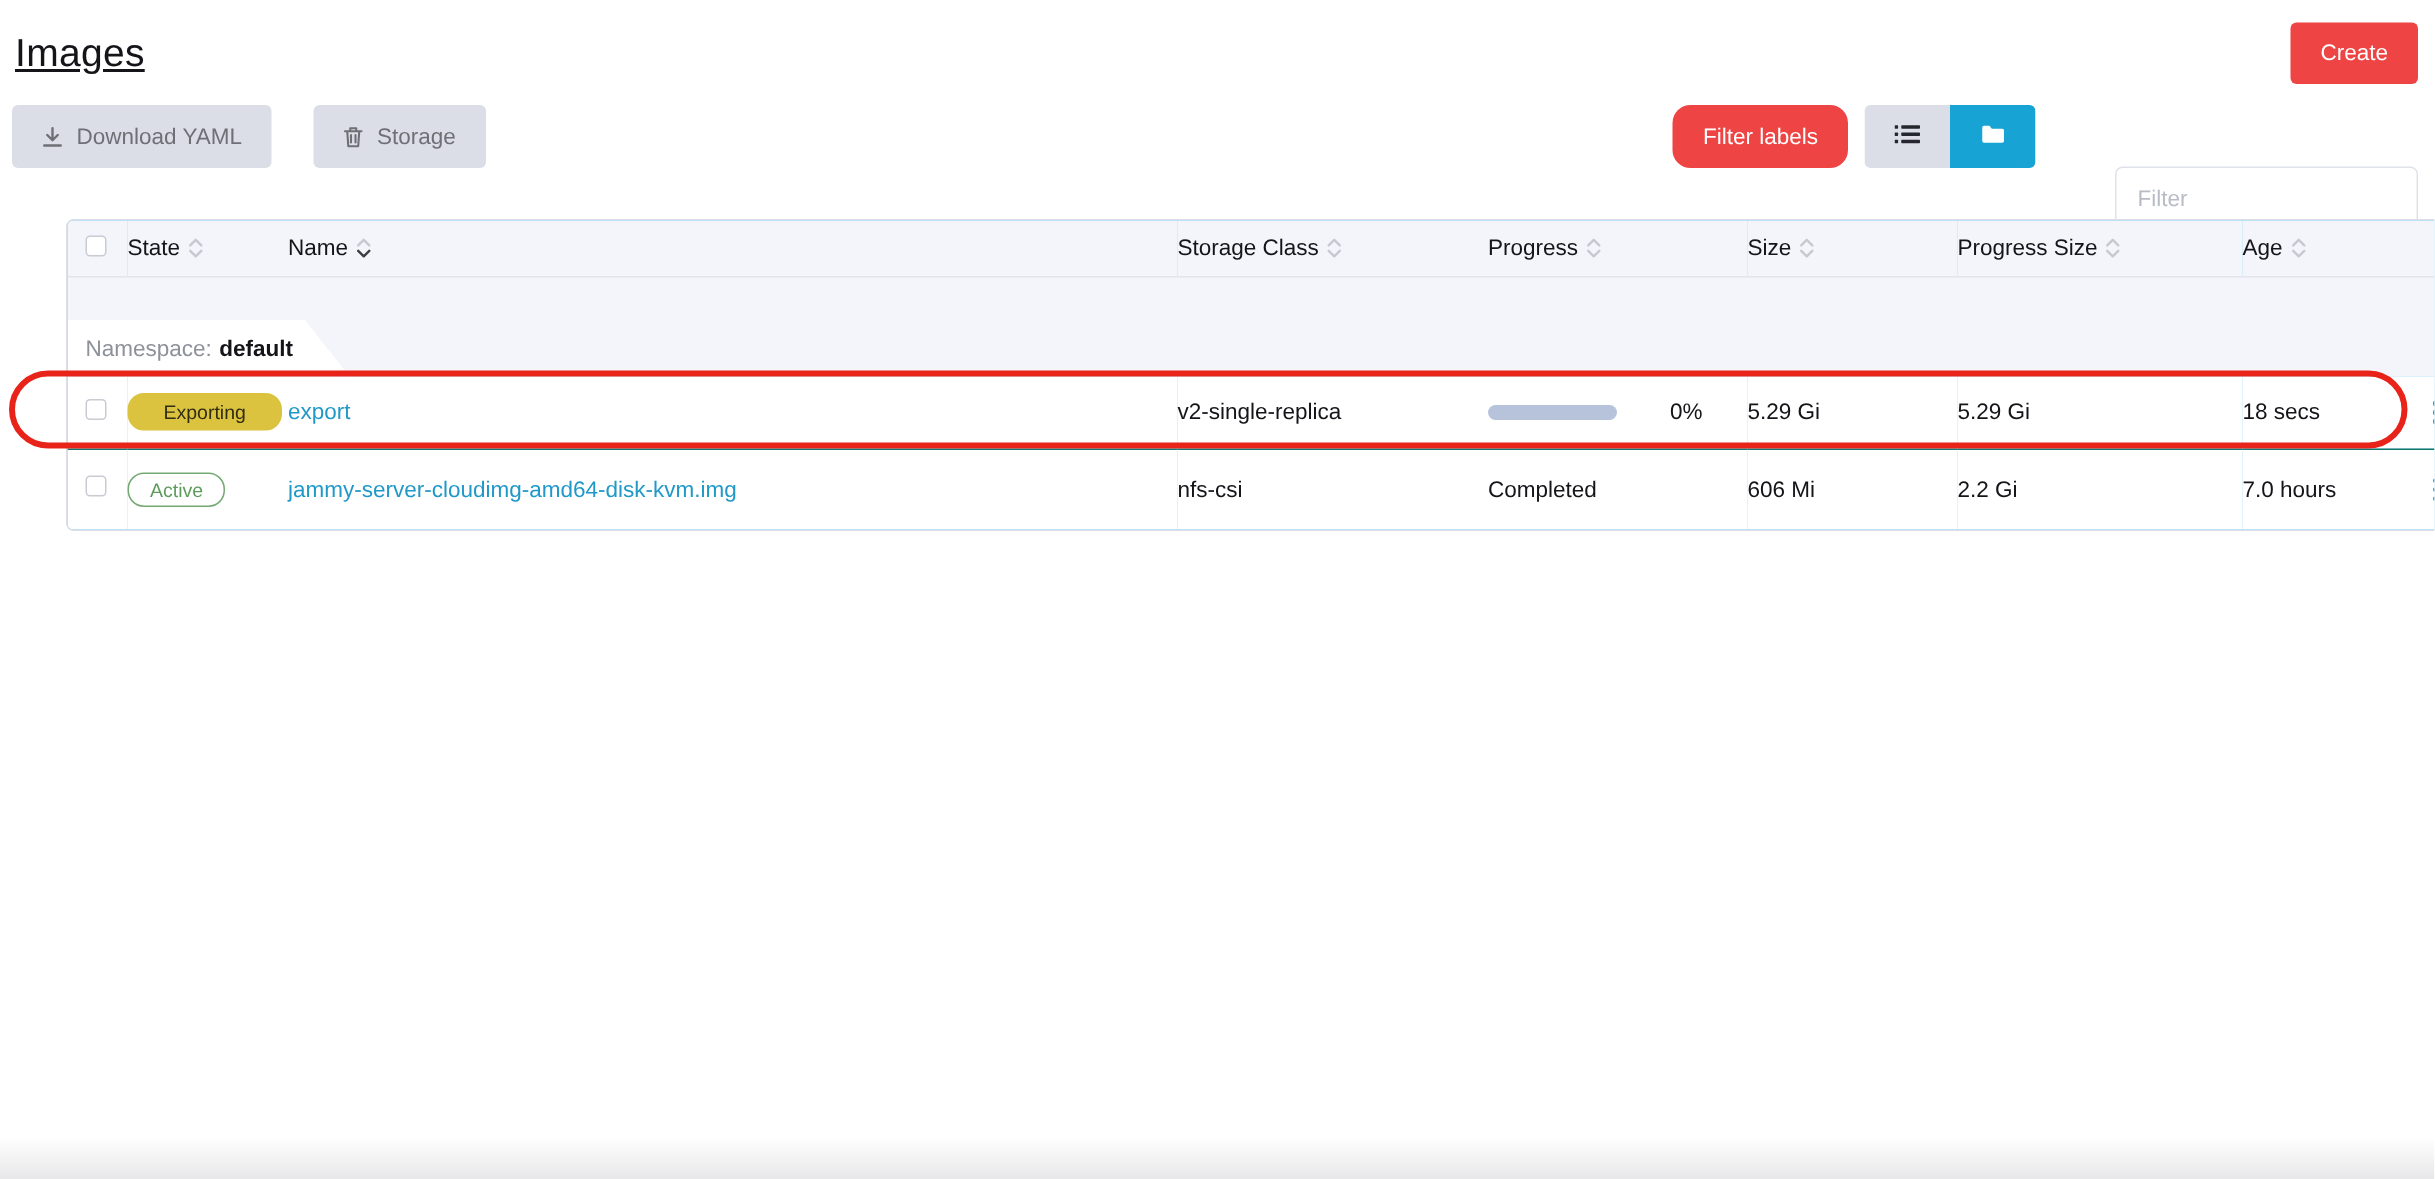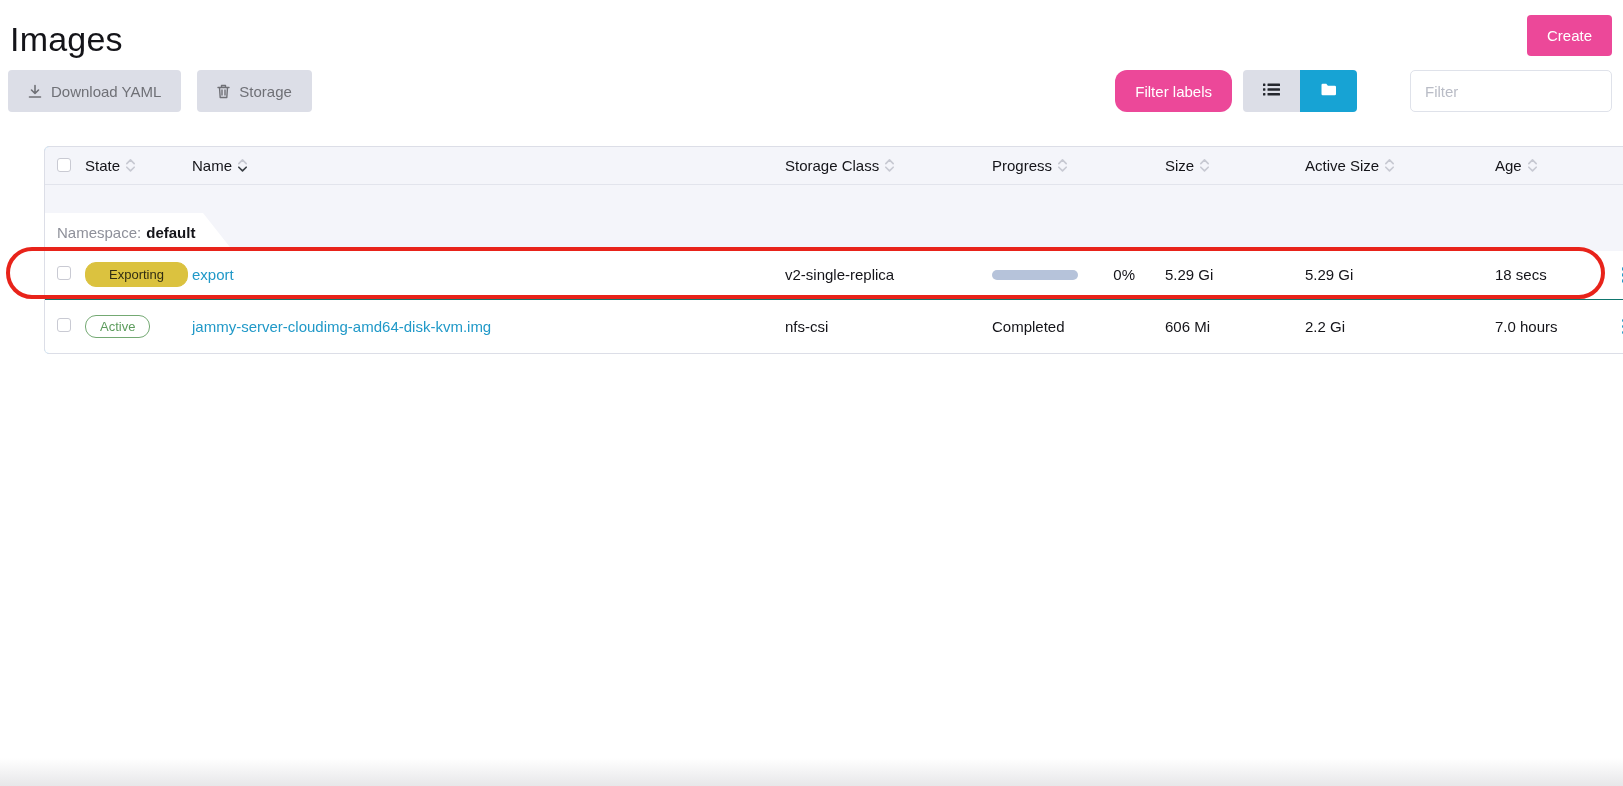--- a/index.html
+++ b/index.html
@@ -11,56 +11,56 @@
     width: 1623px;
     height: 786px;
     background: #fff;
     overflow: hidden;
   }
 
   
   .page-header { position: relative; height: 70px; }
   .page-title {
     position: absolute; left: 10px; top: 20px;
-    font-size: 34px; font-weight: 500; color: #141419; letter-spacing: 0.2px;
+    font-size: 26px; font-weight: 500; color: #141419; letter-spacing: 0.2px; text-decoration: underline;
   }
   .btn {
     display: inline-flex; align-items: center; justify-content: center;
     gap: 9px; height: 42px; padding: 0 20px;
     border: none; border-radius: 4px;
     font-family: inherit; font-size: 15px; cursor: pointer; white-space: nowrap;
   }
-  .btn-primary { background: #ec4899; color: #fff; }
+  .btn-primary { background: #ef4444; color: #fff; }
   .btn-disabled { background: #dcdee7; color: #6f7076; cursor: default; }
   .create-btn { position: absolute; right: 11px; top: 15px; height: 41px; }
 
   
   .action-bar {
     position: relative; height: 56px; padding: 0 11px 0 8px;
     display: flex; align-items: flex-start; justify-content: space-between;
   }
-  .action-left { display: flex; gap: 16px; }
+  .action-left { display: flex; gap: 28px; }
   .action-right { display: flex; align-items: flex-start; }
   .filter-labels-btn { margin-right: 11px; border-radius: 12px; }
   .btn .icon { display: inline-flex; align-items: center; }
 
   .view-toggle {
     display: flex; height: 42px; border-radius: 4px; overflow: hidden; margin-right: 53px;
   }
   .view-toggle .seg {
     width: 57px; height: 42px; border: none; cursor: pointer;
     display: flex; align-items: center; justify-content: center;
     background: #dcdee7;
   }
   .view-toggle .seg.active { background: #17a3d4; }
 
   .filter-input {
     width: 202px; height: 42px; border: 1px solid #dfe2ea; border-radius: 5px;
     font-family: inherit; font-size: 15px; color: #000000; padding: 0 14px;
-    outline: none; background: #fff;
+    outline: none; background: #fff; margin-top: 41px;
   }
   .filter-input::placeholder { color: #b9bcc6; }
 
   
   .table-wrap {
     position: absolute; left: 8px; top: 146px; width: 1604px;
     border: 1px solid #dcdee7; border-radius: 5px; overflow: hidden; background: #7dd3fc; margin-left: 36px;
   }
   table { border-collapse: collapse; table-layout: fixed; width: 1602px; }
   th, td { padding: 0; text-align: left; font-weight: 400; font-size: 15px; vertical-align: middle; }
@@ -227,21 +227,21 @@
                 </svg>
           </span></th>
           <th><span class="th-inner">
             <span>Size</span>
             <svg class="sort-icon" width="11" height="15" viewBox="0 0 11 15">
                   <path d="M1.8 5.6 L5.5 1.9 L9.2 5.6"></path>
                   <path d="M1.8 9.2 L5.5 12.9 L9.2 9.2"></path>
                 </svg>
           </span></th>
           <th><span class="th-inner">
-            <span>Active Size</span>
+            <span>Progress Size</span>
             <svg class="sort-icon" width="11" height="15" viewBox="0 0 11 15">
                   <path d="M1.8 5.6 L5.5 1.9 L9.2 5.6"></path>
                   <path d="M1.8 9.2 L5.5 12.9 L9.2 9.2"></path>
                 </svg>
           </span></th>
           <th><span class="th-inner">
             <span>Age</span>
             <svg class="sort-icon" width="11" height="15" viewBox="0 0 11 15">
                   <path d="M1.8 5.6 L5.5 1.9 L9.2 5.6"></path>
                   <path d="M1.8 9.2 L5.5 12.9 L9.2 9.2"></path>

